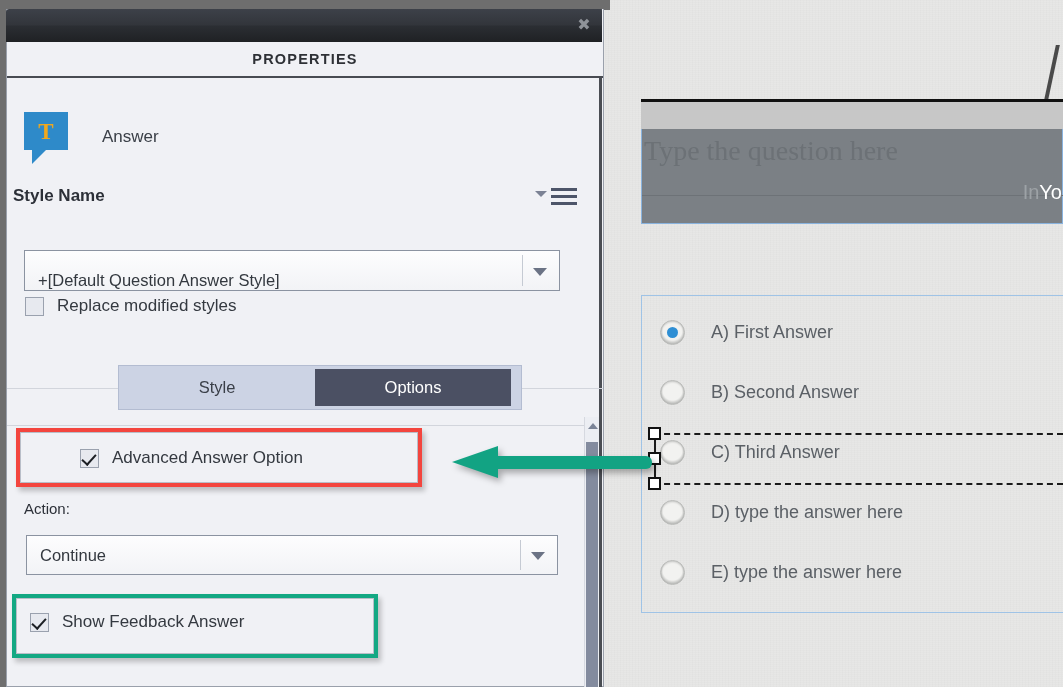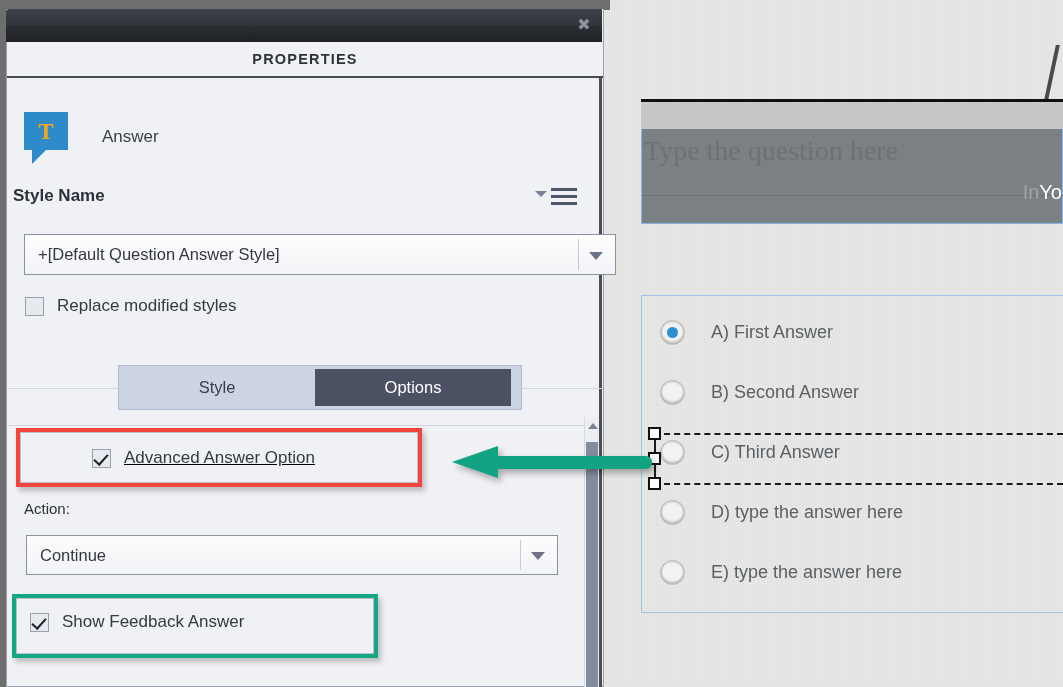--- a/index.html
+++ b/index.html
@@ -537,41 +537,41 @@
   </div>
 
   <div class="section-label" style="left:13px; top:186px;">Style Name</div>
   <div class="menu-icon">
     <span class="tri"></span>
     <span class="bar" style="top:2px"></span>
     <span class="bar" style="top:9px"></span>
     <span class="bar" style="top:16px"></span>
   </div>
 
-  <div class="combo" style="left:24px; top:234px; width:592px; height:41px;">
+  <div class="combo" style="left:24px; top:250px; width:536px; height:41px;align-items:flex-end;">
     <span class="combo-text">+[Default Question Answer Style]</span>
     <span class="combo-arrow-sep"></span>
     <span class="combo-arrow"></span>
   </div>
 
   <div class="cb-row" style="left:25px; top:296px;">
     <span class="cb-box"></span>
     <span class="cb-label">Replace modified styles</span>
   </div>
 
   <div class="hr" style="left:7px; top:388px; width:596px;"></div>
 
   <div class="tabgroup">
     <div class="tab">Style</div>
     <div class="tab active">Options</div>
   </div>
 
   <div class="hr" style="left:7px; top:425px; width:577px;"></div>
 
-  <div class="cb-row" style="left:92px; top:448px;text-decoration:underline;">
+  <div class="cb-row" style="left:80px; top:448px;">
     <span class="cb-box checked"></span>
     <span class="cb-label">Advanced Answer Option</span>
   </div>
 
   <div class="section-label" style="left:24px; top:500px; font-weight:normal; font-size:15px;">Action:</div>
   <div class="combo" style="left:26px; top:535px; width:532px; height:40px;">
     <span class="combo-text">Continue</span>
     <span class="combo-arrow-sep"></span>
     <span class="combo-arrow"></span>
   </div>

